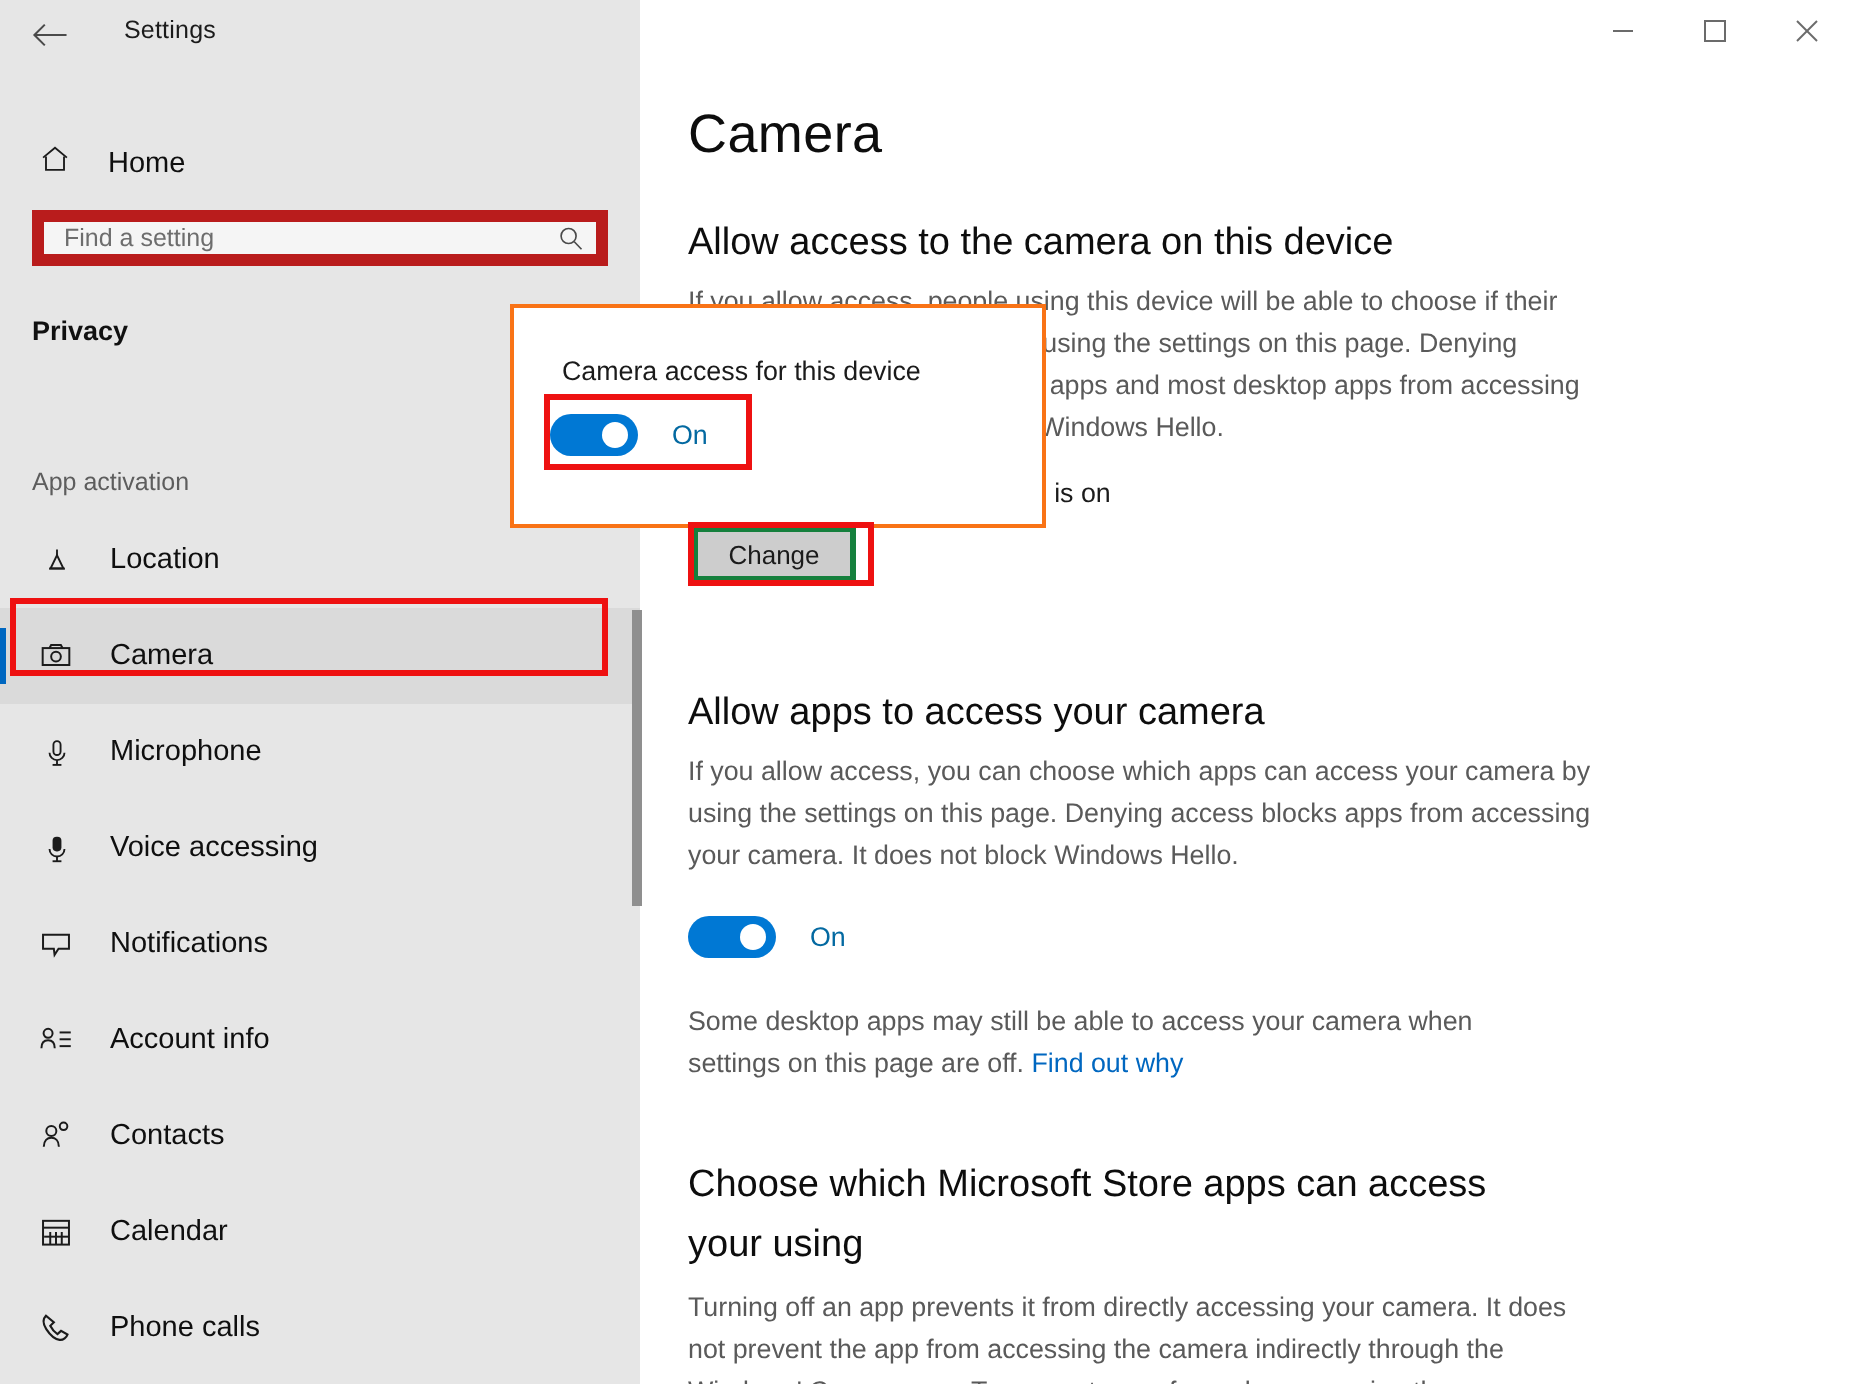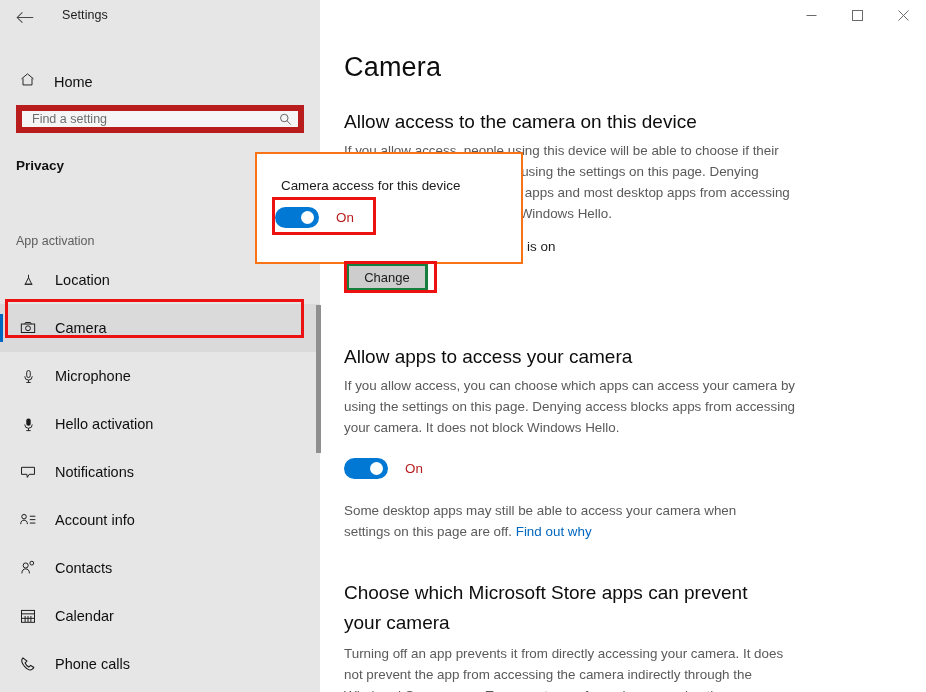--- a/index.html
+++ b/index.html
@@ -281,21 +281,21 @@
     position: absolute;
     top: 4px;
     right: 5px;
     width: 13px; height: 13px;
     border-radius: 50%;
     background: #ffffff;
   }
   .toggle-label {
     margin-left: 17px;
     font-size: 13.4px;
-    color: #b91c1c;
+    color: #0369a1;
   }
 
   
   #content-scroll-thumb {
     position: absolute;
     top: 305px; left: 318px;
     width: 3px;
     height: 148px;
     background: #8f8f8f;
     z-index: 12;
@@ -414,21 +414,21 @@
 
     <div class="nav-item">
       <span class="nav-icon">
         <svg width="17" height="17" viewBox="0 0 20 20" fill="none" stroke="currentColor" stroke-width="1.1">
           <rect x="7.4" y="2.8" width="5.2" height="8.6" rx="2.4" fill="currentColor" stroke="none"></rect>
           <path d="M5.6 10 A4.4 4.4 0 0 0 14.4 10"></path>
           <path d="M10 14.4 V17.2"></path>
           <path d="M7.4 17.2 H12.6"></path>
         </svg>
       </span>
-      <span class="nav-label">Hello activation</span>
+      <span class="nav-label">Voice accessing</span>
     </div>
 
     <div class="nav-item">
       <span class="nav-icon">
         <svg width="18" height="18" viewBox="0 0 20 20" fill="none" stroke="currentColor" stroke-width="1.1">
           <path d="M2.8 4.8 H17.2 V12.6 H11.4 L9.2 16 L8.8 12.6 H2.8 Z"></path>
         </svg>
       </span>
       <span class="nav-label">Notifications</span>
     </div>
@@ -501,21 +501,21 @@
     <div class="toggle">
       <div class="knob"></div>
     </div>
     <span class="toggle-label">On</span>
   </div>
 
   <div class="body-text" id="desktop-apps-text">
     <span>Some desktop apps may still be able to access your camera when settings on this page are off. </span><span id="find-out-why">Find out why</span>
   </div>
 
-  <div class="section-heading" id="choose-apps-heading">Choose which Microsoft Store apps can prevent your camera</div>
+  <div class="section-heading" id="choose-apps-heading">Choose which Microsoft Store apps can access your using</div>
   <div class="body-text" id="choose-apps-text">Turning off an app prevents it from directly accessing your camera. It does not prevent the app from accessing the camera indirectly through the Windows' Camera app. To prevent apps from also accessing the</div>
 
 </div>
 
 <div id="content-scroll-thumb"></div>
 
 <div id="titlebar">
   <div id="titlebar-left"></div>
 
   <div id="back-button">

